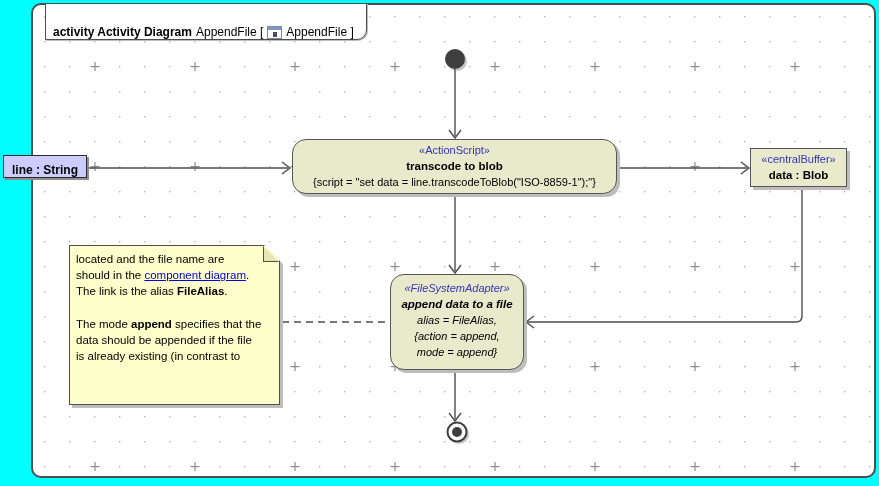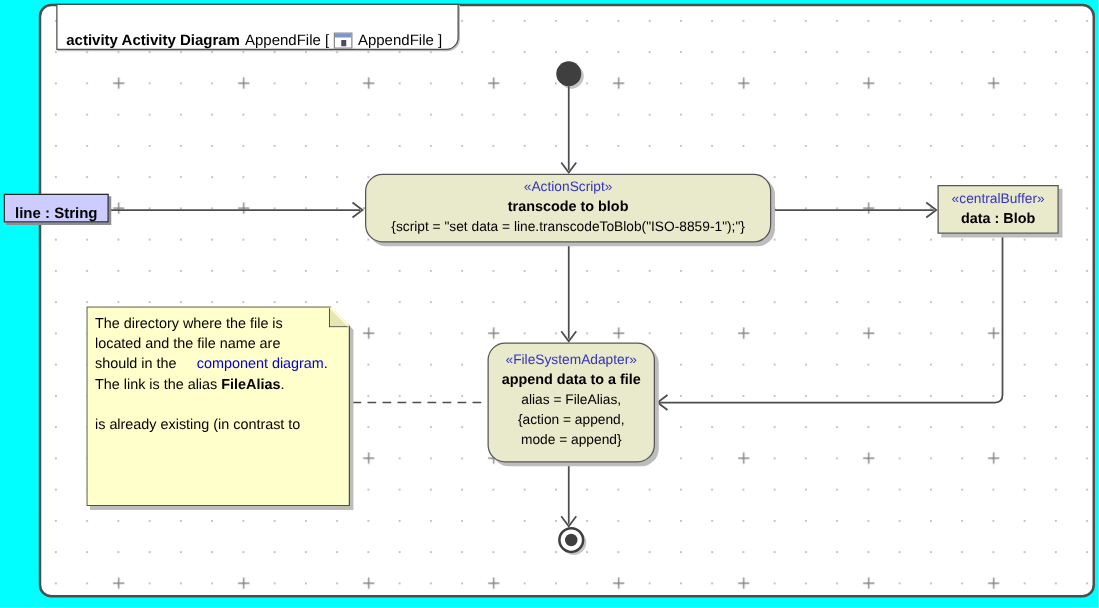--- a/index.html
+++ b/index.html
@@ -32,21 +32,21 @@
     position:absolute; background:#e9e9cc; border:1.3px solid #565656;
     box-shadow:3px 3px 0 #bdbdbd; text-align:center; color:#000;
   }
   .rounded { border-radius:14px; }
   .stereotype { color:#3434bd; font-size:11px; line-height:16px; }
   .node-name { font-weight:bold; font-size:11.5px; line-height:16px; }
   .node-body { font-size:11px; line-height:16px; }
 
   .action-transcode { left:259px; top:134px; width:325px; height:55px; padding-top:2px; }
   .central-buffer  { left:717px; top:143px; width:97px;  height:39px; padding-top:2px; }
-  .action-append   { left:357px; top:269px; width:134px; height:96px; padding-top:5px; }
+  .action-append   { left:357px; top:269px; width:134px; height:96px; padding-top:5px;font-style:italic; }
 
   .pin {
     position:absolute; left:3px; top:155px; width:84px; height:23px;
     background:#ccccfe; border:1px solid #2a2a2a; box-shadow:2px 2px 0 #8f8f8f;
     font-weight:bold; font-size:12px; display:flex; align-items:flex-end; justify-content:center;
   }
 
   .note-wrap { position:absolute; left:36px; top:240px; width:214px; height:163px; }
   .note-shadow, .note {
     position:absolute; width:211px; height:160px;
@@ -56,21 +56,21 @@
   .note {
     left:0; top:0; background:#ffffcb; border:1px solid #4f4f4f;
     padding:5px 6px; font-size:11.5px; line-height:16.2px; color:#000;
   }
   .note .fold {
     position:absolute; right:0; top:0; width:16px; height:16px;
     background:#e6e6b4; border-left:1px solid #4f4f4f; border-bottom:1px solid #4f4f4f;
     clip-path:polygon(0 0, 100% 100%, 0 100%);
   }
   .note b { font-weight:bold;text-align:right; }
-  .note a { color:#0000dd; cursor:pointer;margin-left:13px; }
+  .note a { color:#0000dd; text-decoration:underline; cursor:pointer; }
 </style>
 </head>
 <body>
 
 <div class="stage">
 
   <div class="canvas">
     <svg class="edges" viewBox="0 0 845 475">
       <defs>
         <pattern id="dots" width="25" height="25" patternUnits="userSpaceOnUse">
@@ -146,25 +146,26 @@
       <div class="node-name">append data to a file</div>
       <div class="node-body">alias = FileAlias,</div>
       <div class="node-body">{action = append,</div>
       <div class="node-body">mode = append}</div>
     </div>
 
     <div class="note-wrap">
       <div class="note-shadow"></div>
       <div class="note">
         <div class="fold"></div>
-        <div><span>The directory where the file is</span></div>
         <div><span>located and the file name are</span></div>
         <div><span>should in the </span><a>component diagram</a><span>.</span></div>
         <div><span>The link is the alias </span><b>FileAlias</b><span>.</span></div>
         <div>&nbsp;</div>
+        <div><span>The mode </span><b>append</b><span> specifies that the</span></div>
+        <div><span>data should be appended if the file</span></div>
         <div><span>is already existing (in contrast to</span></div>
       </div>
     </div>
   </div>
 
   <div class="frame-tab">
     <span class="bold">activity Activity Diagram</span>
     <span>AppendFile [</span>
     <span class="dgm-icon">
         <span class="bar"></span>

